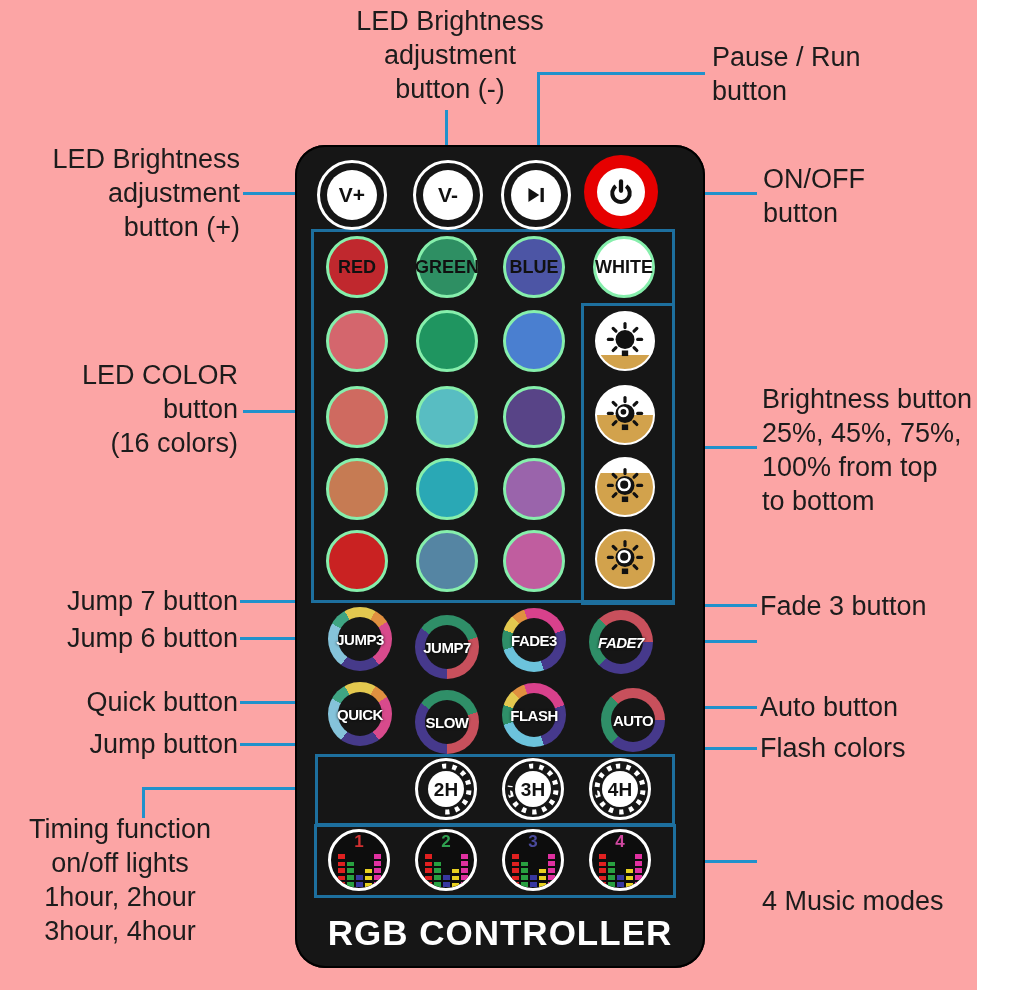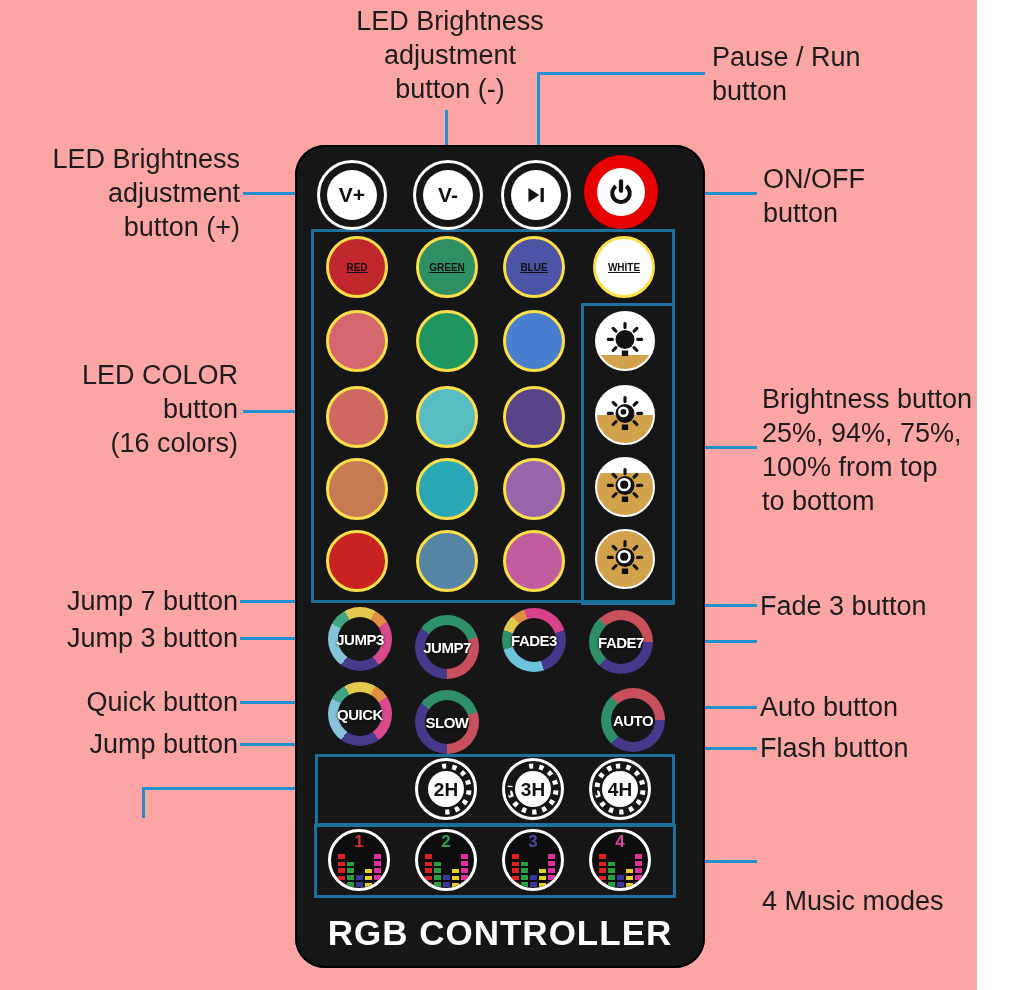--- a/index.html
+++ b/index.html
@@ -17,21 +17,21 @@
           border-radius:30px;box-shadow:inset 0 0 0 2px #000;}
   .bluebox{position:absolute;border:3px solid var(--boxblue);}
   .circ{position:absolute;border-radius:50%;box-sizing:border-box;display:flex;align-items:center;justify-content:center;}
   
   .topbtn{width:70px;height:70px;border:3px solid #fff;background:var(--rbg);}
   .topcore{width:50px;height:50px;border-radius:50%;background:#fff;display:flex;align-items:center;justify-content:center;
            font-weight:bold;font-size:21px;color:#111;}
   .powerbtn{width:74px;height:74px;background:#e60000;}
   .powercore{width:48px;height:48px;border-radius:50%;background:#fff;display:flex;align-items:center;justify-content:center;}
   
-  .colorbtn{width:62px;height:62px;border:3px solid #fde047;font-weight:bold;font-size:10px;color:#111;text-decoration:underline;}
+  .colorbtn{width:62px;height:62px;border:3px solid #86efac;font-weight:bold;font-size:18px;color:#111;}
   
   .brightbtn{width:60px;height:60px;border:2px solid #fff;}
   
   .ring{width:64px;height:64px;position:absolute;border-radius:50%;}
   .ring .hole{position:absolute;inset:10px;border-radius:50%;background:var(--rbg);}
   .ring .rlabel{position:absolute;inset:0;display:flex;align-items:center;justify-content:center;
         color:#fff;font-weight:bold;font-size:15px;letter-spacing:-0.5px;text-shadow:0 0 3px #000;}
   .gradA{background:conic-gradient(#e3c84f 0 8%,#e09040 8% 16%,#d84a8c 16% 40%,#463a8a 40% 60%,#85c3da 60% 83%,#3fa583 83% 92%,#e3c84f 92% 100%);}
   .gradB{background:conic-gradient(#2f8f68 0 20%,#c8505c 20% 50%,#46398c 50% 85%,#2f8f68 85% 100%);}
   .gradC{background:conic-gradient(#d8418c 0 20%,#46398c 20% 45%,#6cc3dc 45% 70%,#2e8f68 70% 80%,#e3c84f 80% 88%,#e09040 88% 95%,#d8418c 95% 100%);}
@@ -57,30 +57,34 @@
 button</div>
   <div class="label r" style="left:10px;top:142px;width:230px;">LED Brightness
 adjustment
 button (+)</div>
   <div class="label" style="left:763px;top:162px;width:180px;">ON/OFF
 button</div>
   <div class="label r" style="left:10px;top:358px;width:228px;">LED COLOR
 button
 (16 colors)</div>
   <div class="label" style="left:762px;top:382px;width:255px;">Brightness button
-25%, 94%, 75%,
+25%, 45%, 75%,
 100% from top
 to bottom</div>
   <div class="label r" style="left:10px;top:584px;width:228px;">Jump 7 button</div>
-  <div class="label r" style="left:10px;top:621px;width:228px;">Jump 3 button</div>
+  <div class="label r" style="left:10px;top:621px;width:228px;">Jump 6 button</div>
   <div class="label r" style="left:10px;top:685px;width:228px;">Quick button</div>
   <div class="label r" style="left:10px;top:727px;width:228px;">Jump button</div>
   <div class="label" style="left:760px;top:589px;width:220px;">Fade 3 button</div>
   <div class="label" style="left:760px;top:690px;width:220px;">Auto button</div>
-  <div class="label" style="left:760px;top:731px;width:220px;">Flash button</div>
+  <div class="label" style="left:760px;top:731px;width:220px;">Flash colors</div>
+  <div class="label c" style="left:0px;top:812px;width:240px;">Timing function
+on/off lights
+1hour, 2hour
+3hour, 4hour</div>
   <div class="label" style="left:762px;top:844px;width:220px;margin-top:40px;">4 Music modes</div>
 
   <div class="seg" style="left:445px;top:110px;width:3px;height:36px;"></div>
   <div class="arr down" style="left:438px;top:146px;"></div>
 
   <div class="seg" style="left:537px;top:72px;width:168px;height:3px;"></div>
   <div class="seg" style="left:537px;top:72px;width:3px;height:74px;"></div>
   <div class="arr down" style="left:530px;top:146px;"></div>
 
   <div class="seg" style="left:243px;top:192px;width:63px;height:3px;"></div>
@@ -255,32 +259,36 @@
       <div class="rlabel">JUMP3</div>
     </div>
     <div class="ring gradB" style="left:120px;top:470px;">
       <div class="hole"></div>
       <div class="rlabel">JUMP7</div>
     </div>
     <div class="ring gradC" style="left:207px;top:463px;">
       <div class="hole"></div>
       <div class="rlabel">FADE3</div>
     </div>
-    <div class="ring gradD" style="left:294px;top:465px;">
+    <div class="ring gradD" style="left:294px;top:465px;font-style:italic;">
       <div class="hole"></div>
       <div class="rlabel">FADE7</div>
     </div>
 
     <div class="ring gradA" style="left:33px;top:537px;">
       <div class="hole"></div>
       <div class="rlabel">QUICK</div>
     </div>
     <div class="ring gradB" style="left:120px;top:545px;">
       <div class="hole"></div>
       <div class="rlabel">SLOW</div>
+    </div>
+    <div class="ring gradC" style="left:207px;top:538px;">
+      <div class="hole"></div>
+      <div class="rlabel">FLASH</div>
     </div>
     <div class="ring gradD" style="left:306px;top:543px;">
       <div class="hole"></div>
       <div class="rlabel">AUTO</div>
     </div>
 
     <div class="circ" style="left:119px;top:612px;width:64px;height:64px;">
       <svg width="64" height="64" viewBox="0 0 64 64">
         <circle cx="32" cy="32" r="29.5" fill="#161616" stroke="#fff" stroke-width="3"></circle>
         <circle cx="32" cy="32" r="23" fill="none" stroke="#fff" stroke-width="5" pathLength="100" stroke-dasharray="3 4.2" transform="rotate(-100 32 32)"></circle>

